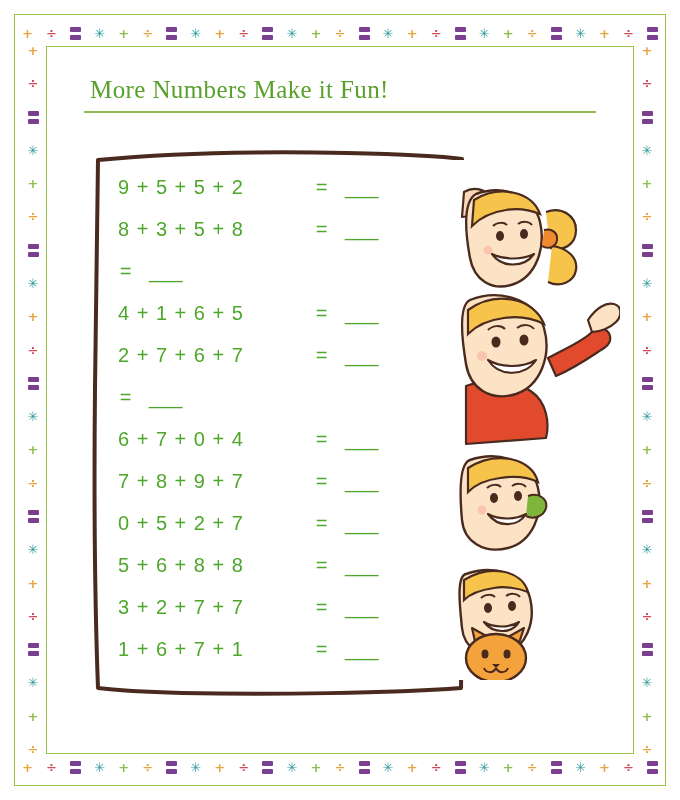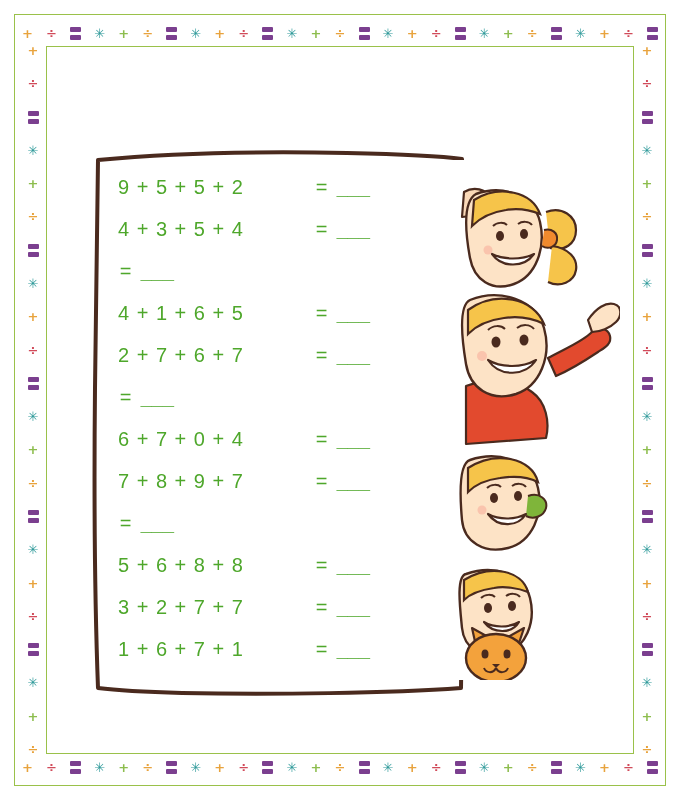--- a/index.html
+++ b/index.html
@@ -140,23 +140,22 @@
     width: 196px;
     text-align: left;
     white-space: pre;
   }
   .prob-eq {
     width: 16px;
     text-align: center;
   }
   .prob-blank {
     letter-spacing: 0px;
-    margin-left: 8px;
+    margin-left: 15px;
     white-space: pre;
-    font-style: italic;
   }
 
   
   .kids {
     position: absolute;
     left: 440px;
     top: 160px;
     width: 180px;
     height: 520px;
   }
@@ -345,38 +344,42 @@
           <span class="dash" style="background: rgb(123, 63, 143);"></span>
         </span>
         <span class="sym" style="color: rgb(47, 154, 154);">✳</span>
         <span class="sym" style="color: rgb(141, 189, 78);">+</span>
         <span class="sym" style="color: rgb(232, 163, 61);">÷</span>
       </div>
   </div>
 
   <div class="inner-frame"></div>
 
+  <div class="title-wrap">
+    <div class="title">More Numbers Make it Fun!</div>
+    <div class="title-rule"></div>
+  </div>
 
   <div class="problem-box">
     <svg width="376" height="552" viewBox="0 0 376 552">
       <path d="M6,12 C70,6 160,3 255,5 C300,6 348,8 370,11
                C373,60 374,150 373,250 C372,360 371,460 369,540
                C300,545 180,547 90,545 C56,544 22,542 6,540
                C3,460 2,340 3,240 C4,140 5,60 6,12 Z" fill="none" stroke="#4a2a1e" stroke-width="4" stroke-linecap="round" stroke-linejoin="round"></path>
     </svg>
   </div>
 
   <div class="problems" id="problems">
       <div class="prob-row">
         <span class="prob-expr">9 + 5 + 5 + 2</span>
         <span class="prob-eq">=</span>
         <span class="prob-blank">___</span>
       </div>
       <div class="prob-row">
-        <span class="prob-expr">4 + 3 + 5 + 4</span>
+        <span class="prob-expr">8 + 3 + 5 + 8</span>
         <span class="prob-eq">=</span>
         <span class="prob-blank">___</span>
       </div>
       <div class="prob-row">
         <span class="prob-eq">=</span>
         <span class="prob-blank">___</span>
       </div>
       <div class="prob-row">
         <span class="prob-expr">4 + 1 + 6 + 5</span>
         <span class="prob-eq">=</span>
@@ -395,20 +398,21 @@
         <span class="prob-expr">6 + 7 + 0 + 4</span>
         <span class="prob-eq">=</span>
         <span class="prob-blank">___</span>
       </div>
       <div class="prob-row">
         <span class="prob-expr">7 + 8 + 9 + 7</span>
         <span class="prob-eq">=</span>
         <span class="prob-blank">___</span>
       </div>
       <div class="prob-row">
+        <span class="prob-expr">0 + 5 + 2 + 7</span>
         <span class="prob-eq">=</span>
         <span class="prob-blank">___</span>
       </div>
       <div class="prob-row">
         <span class="prob-expr">5 + 6 + 8 + 8</span>
         <span class="prob-eq">=</span>
         <span class="prob-blank">___</span>
       </div>
       <div class="prob-row">
         <span class="prob-expr">3 + 2 + 7 + 7</span>

